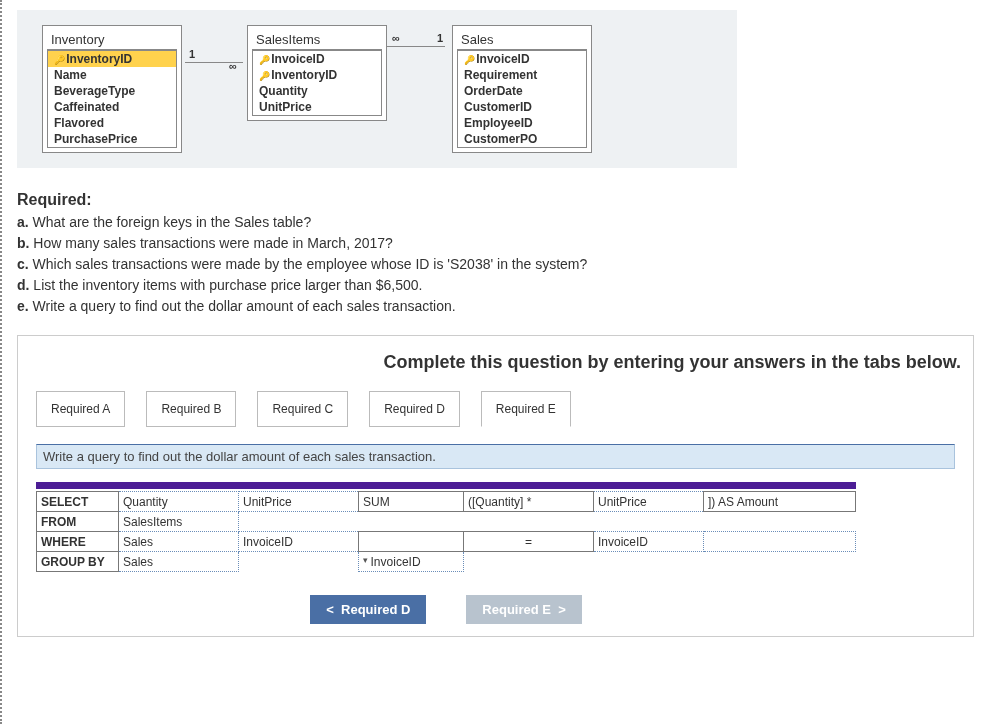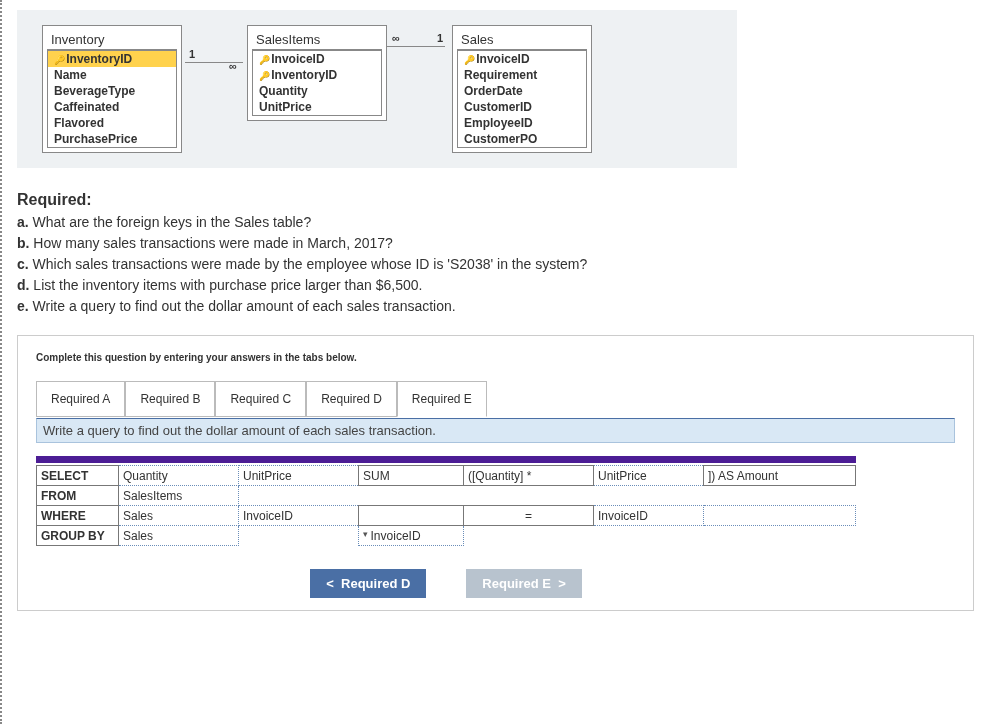--- a/index.html
+++ b/index.html
@@ -13,22 +13,22 @@
 .attrs { border: 1px solid #888; margin-top: 0; }
 .attrs div { padding: 1px 6px; font-size: 12px; font-weight: bold; }
 .attrs .pk { background: #ffd24d; }
 .key-ico { color: #999; font-size: 9px; margin-right: 1px; }
 .rel { position: absolute; font-size: 11px; font-weight: bold; }
 .conn-line { position: absolute; background: #888; }
 .section-label { font-weight: bold; font-size: 16px; }
 .req-list { font-size: 14px; line-height: 1.5; margin-bottom: 18px; }
 .req-list b { font-weight: bold; }
 .answer-box { border: 1px solid #ccc; padding: 12px; }
-.instruction { font-weight: bold; font-size: 10px; margin: 4px 0 18px 6px; }
-.tabs-row { display: flex; gap: 0; margin-bottom: 2px; margin-left: 6px; }
+.instruction { font-weight: bold; font-size: 18px; margin: 4px 0 18px 6px; text-align: right; }
+.tabs-row { display: flex; gap: 21px; margin-bottom: 18px; margin-left: 6px; }
 .tab { border: 1px solid #bbb; background: #fff; padding: 10px 14px; font-size: 12px; cursor: pointer; }
 .tab.active { border-bottom-color: #fff; position: relative; z-index: 2; }
 .tab-prompt { background: #d9e8f5; border: 1px solid #a9c3dd; padding: 4px 6px; font-size: 13px; color: #444; margin: 0 6px 2px 6px; position: relative; top: -1px; border-top-color: #4a6fa5; }
 .sql-area { border-top: 7px solid #4c1d95; margin: 12px 6px 0 6px; padding-top: 2px; width: 820px; }
 .sql-table { border-collapse: collapse; width: 100%; }
 .sql-table td { border: 1px solid #777; padding: 2px 4px; height: 20px; font-size: 12px; background: #fff; vertical-align: middle; }
 .kw { font-weight: bold; width: 82px; background: #f7f7f7; }
 .in { border: 1px dotted #6a8db8 !important; background: #fefefe; }
 .dd::after { content: "▾"; font-size: 9px; color: #555; float: left; margin-right: 3px; }
 .c1 { width: 120px; } .c2 { width: 120px; } .c3 { width: 105px; } .c4 { width: 130px; } .c5 { width: 110px; }

